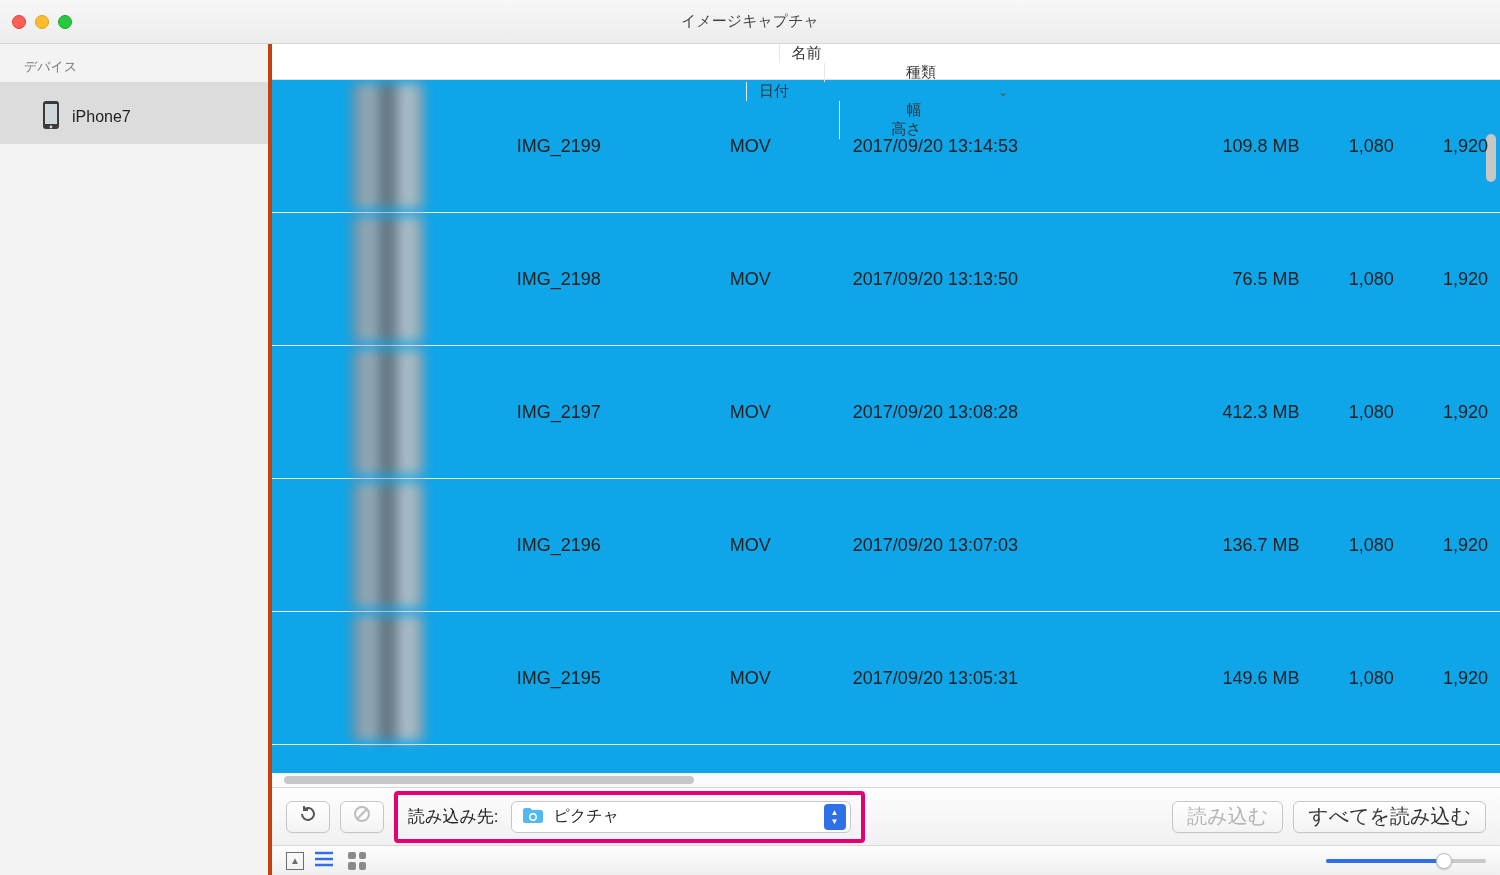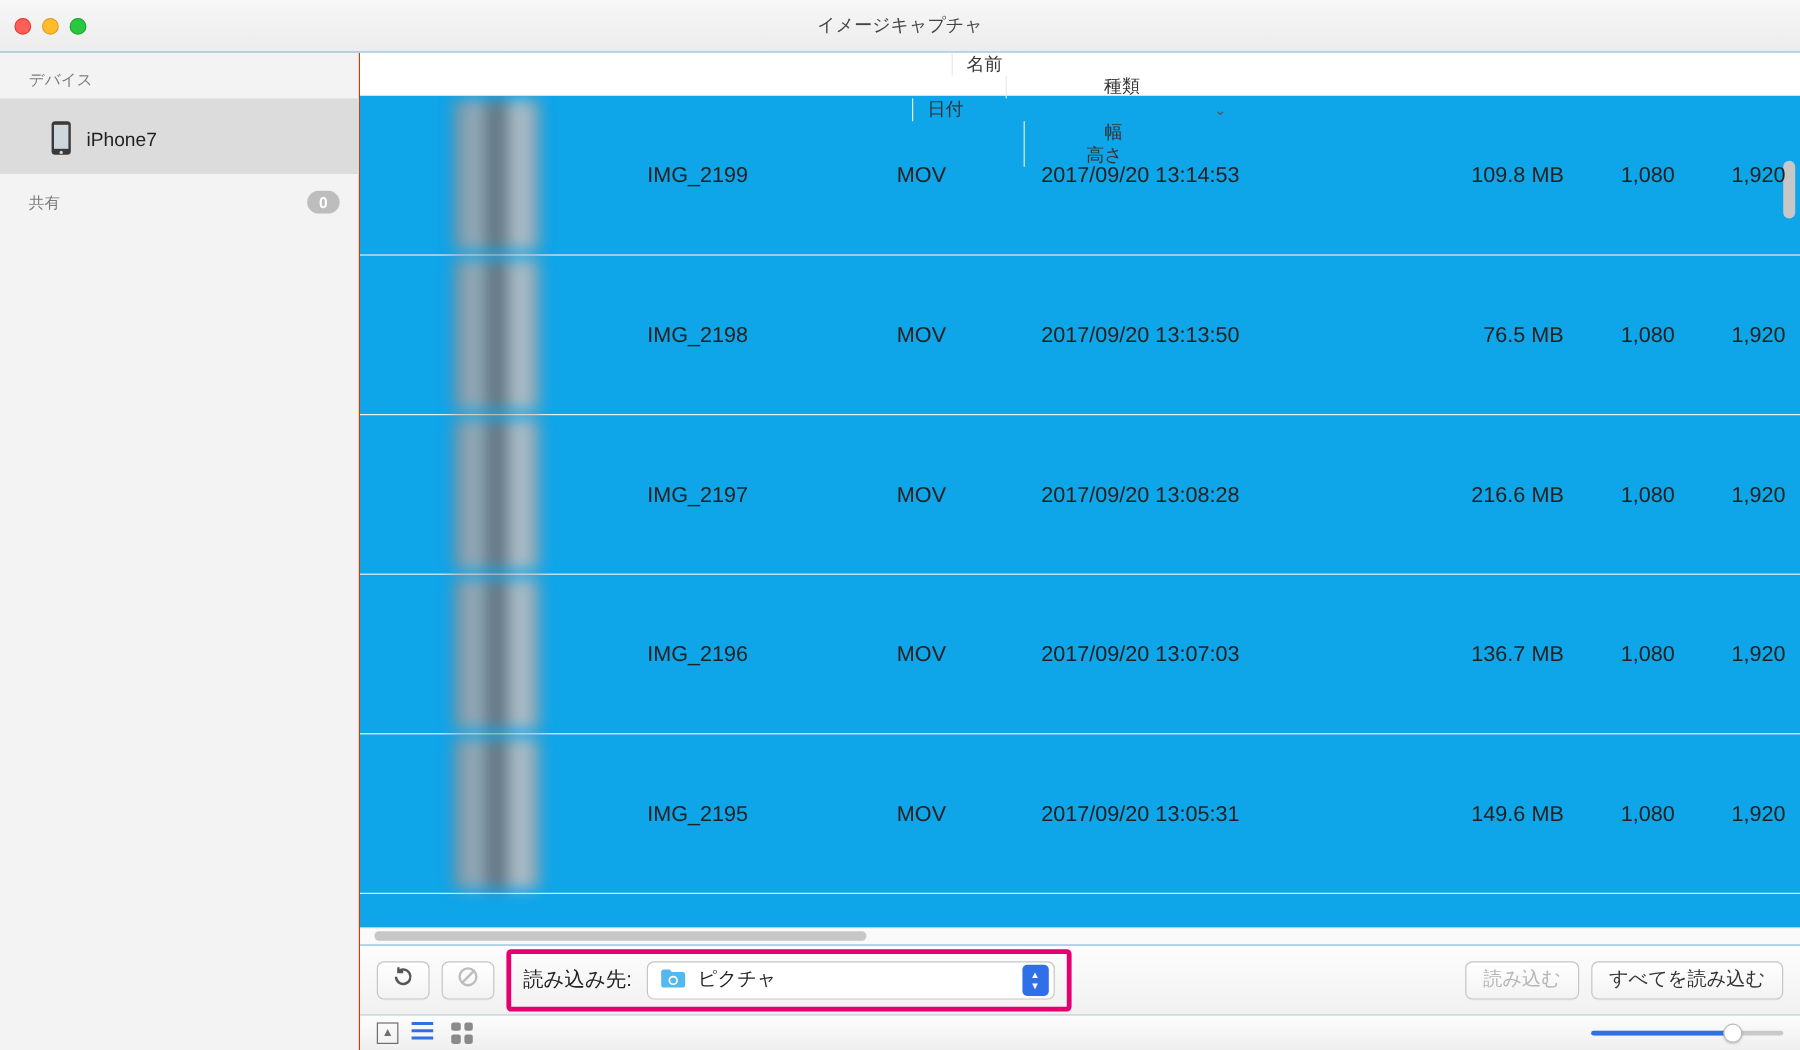--- a/index.html
+++ b/index.html
@@ -6,21 +6,21 @@
 html, body { width: 1500px; height: 875px; font-family: -apple-system, "Helvetica Neue", Arial, sans-serif; font-size: 14px; color: #222; background: #fff; overflow: hidden; }
 .window { width: 1500px; height: 875px; display: flex; flex-direction: column; background: #0ea5e9; }
 .titlebar { height: 44px; background: linear-gradient(#f7f7f7,#ececec); border-bottom: 1px solid #d7d7d7; display: flex; align-items: center; padding: 0 12px; position: relative; }
 .traffic { display: flex; gap: 9px; }
 .traffic span { width: 14px; height: 14px; border-radius: 50%; display: inline-block; }
 .t-close { background: #ff5f57; border: 1px solid #e03e35; }
 .t-min { background: #ffbd2e; border: 1px solid #dfa023; }
 .t-max { background: #28c940; border: 1px solid #17a82d; }
 .title { position: absolute; left: 0; right: 0; text-align: center; font-size: 15px; color: #444; font-weight: 400; pointer-events: none; }
 .body { flex: 1; display: flex; min-height: 0; }
-.sidebar { width: 300px; background: #f3f3f3; border-right: 1px solid #c2410c; display: flex; flex-direction: column; }
+.sidebar { width: 272px; background: #f3f3f3; border-right: 4px solid #c2410c; display: flex; flex-direction: column; }
 .sb-heading { font-size: 13px; color: #7b7b7b; padding: 14px 16px 6px 24px; font-weight: 500; display: flex; align-items: center; justify-content: space-between; }
 .sb-item { display: flex; align-items: center; gap: 12px; padding: 18px 16px 10px 42px; font-size: 16px; }
 .sb-item.selected { background: #dcdcdc; }
 .device-icon-svg { width: 18px; height: 30px; }
 .badge { background: #bdbdbd; color: #fff; border-radius: 12px; padding: 2px 10px; font-size: 13px; font-weight: 600; }
 .main { flex: 1; display: flex; flex-direction: column; min-width: 0; position: relative; }
 .columns-header { height: 36px; border-bottom: 1px solid #e0e0e0; display: flex; align-items: center; font-size: 15px; color: #333; background: #fff; flex-direction: column; }
 .col { padding: 0 12px; border-left: 1px solid #e8e8e8; height: 100%; display: flex; align-items: center; }
 .col.first { border-left: none; }
 .col-thumb { width: 235px; }
@@ -36,21 +36,21 @@
 .cell { padding: 0 12px; }
 .thumb-cell { width: 235px; display: flex; justify-content: center; }
 .thumb { width: 72px; height: 126px; background:
   linear-gradient(90deg,#7a8690,#aab5bd 25%,#5b6168 50%,#c8cdd1 75%,#8e979e);
   filter: blur(6px); opacity: .9; }
 .hscroll-track { height: 14px; background: #fafafa; border-top: 1px solid #eee; position: relative; }
 .hscroll-thumb { position: absolute; left: 12px; top: 2px; height: 8px; width: 410px; background: #c7c7c7; border-radius: 4px; }
 
 .vscroll-thumb { position: absolute; right: 4px; top: 90px; width: 10px; height: 48px; background: #c7c7c7; border-radius: 5px; }
 .toolbar { height: 58px; border-top: 1px solid #d7d7d7; background: linear-gradient(#fdfdfd,#f1f1f1); display: flex; align-items: center; padding: 0 14px; gap: 10px; }
-.btn { height: 32px; border: 1px solid #c6c6c6; border-radius: 6px; background: linear-gradient(#ffffff,#f3f3f3); padding: 0 14px; display: inline-flex; align-items: center; justify-content: center; font-size: 16px; color: #333; box-shadow: 0 1px 0 rgba(0,0,0,.03); font-family: Liberation Serif, serif; }
+.btn { height: 32px; border: 1px solid #c6c6c6; border-radius: 6px; background: linear-gradient(#ffffff,#f3f3f3); padding: 0 14px; display: inline-flex; align-items: center; justify-content: center; font-size: 20px; color: #333; box-shadow: 0 1px 0 rgba(0,0,0,.03); font-family: Liberation Serif, serif; }
 .btn.icon { width: 44px; padding: 0; }
 .btn.disabled { color: #b5b5b5; }
 .import-group { display: flex; align-items: center; gap: 12px; padding: 6px 10px; border: 4px solid #e6006f; border-radius: 4px; }
 .import-label { font-size: 17px; color: #222; }
 .dest-select { width: 340px; height: 32px; border: 1px solid #c6c6c6; border-radius: 6px; background: #fff; display: flex; align-items: center; padding: 0 4px 0 10px; gap: 10px; }
 .folder-icon-svg { width: 22px; height: 18px; }
 .dest-text { flex: 1; font-size: 16px; }
 .stepper { width: 22px; height: 26px; background: #2f6fe8; border-radius: 4px; display: flex; flex-direction: column; align-items: center; justify-content: center; color: #fff; font-size: 8px; line-height: 9px; }
 .spacer { flex: 1; }
 .statusbar { height: 30px; border-top: 1px solid #d7d7d7; background: linear-gradient(#fdfdfd,#efefef); display: flex; align-items: center; padding: 0 14px; font-size: 14px; color: #333; position: relative; }
@@ -86,24 +86,20 @@
       <div class="sb-item selected">
         <span>
           <svg class="device-icon-svg" viewBox="0 0 18 30">
               <rect x="1" y="1" width="16" height="28" rx="3" fill="#3a3a3a"></rect>
               <rect x="3" y="4" width="12" height="20" fill="#cfd6dc"></rect>
               <circle cx="9" cy="27" r="1.4" fill="#cfd6dc"></circle>
             </svg>
         </span>
         <span>iPhone7</span>
       </div>
-      <div class="sb-heading">
-        <span>共有</span>
-        <span class="badge">0</span>
-      </div>
     </div>
 
     <div class="main">
       <div class="vscroll-thumb"></div>
 
       <div class="columns-header">
         <div class="col first col-thumb"></div>
         <div class="col col-name">名前</div>
         <div class="col col-kind">種類</div>
         <div class="col col-date">
@@ -137,21 +133,21 @@
           <div class="cell col-width">1,080</div>
           <div class="cell col-height">1,920</div>
         </div>
         <div class="row">
           <div class="cell thumb-cell">
               <div class="thumb"></div>
             </div>
           <div class="cell col-name">IMG_2197</div>
           <div class="cell col-kind">MOV</div>
           <div class="cell col-date">2017/09/20 13:08:28</div>
-          <div class="cell col-size">216.6 MB</div>
+          <div class="cell col-size">412.3 MB</div>
           <div class="cell col-width">1,080</div>
           <div class="cell col-height">1,920</div>
         </div>
         <div class="row">
           <div class="cell thumb-cell">
               <div class="thumb"></div>
             </div>
           <div class="cell col-name">IMG_2196</div>
           <div class="cell col-kind">MOV</div>
           <div class="cell col-date">2017/09/20 13:07:03</div>

